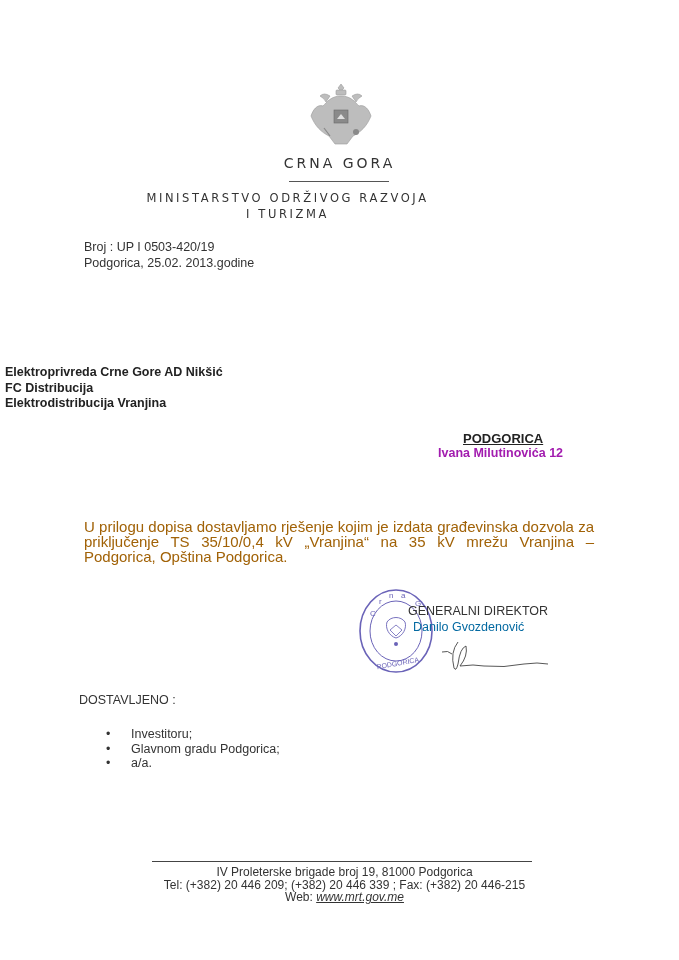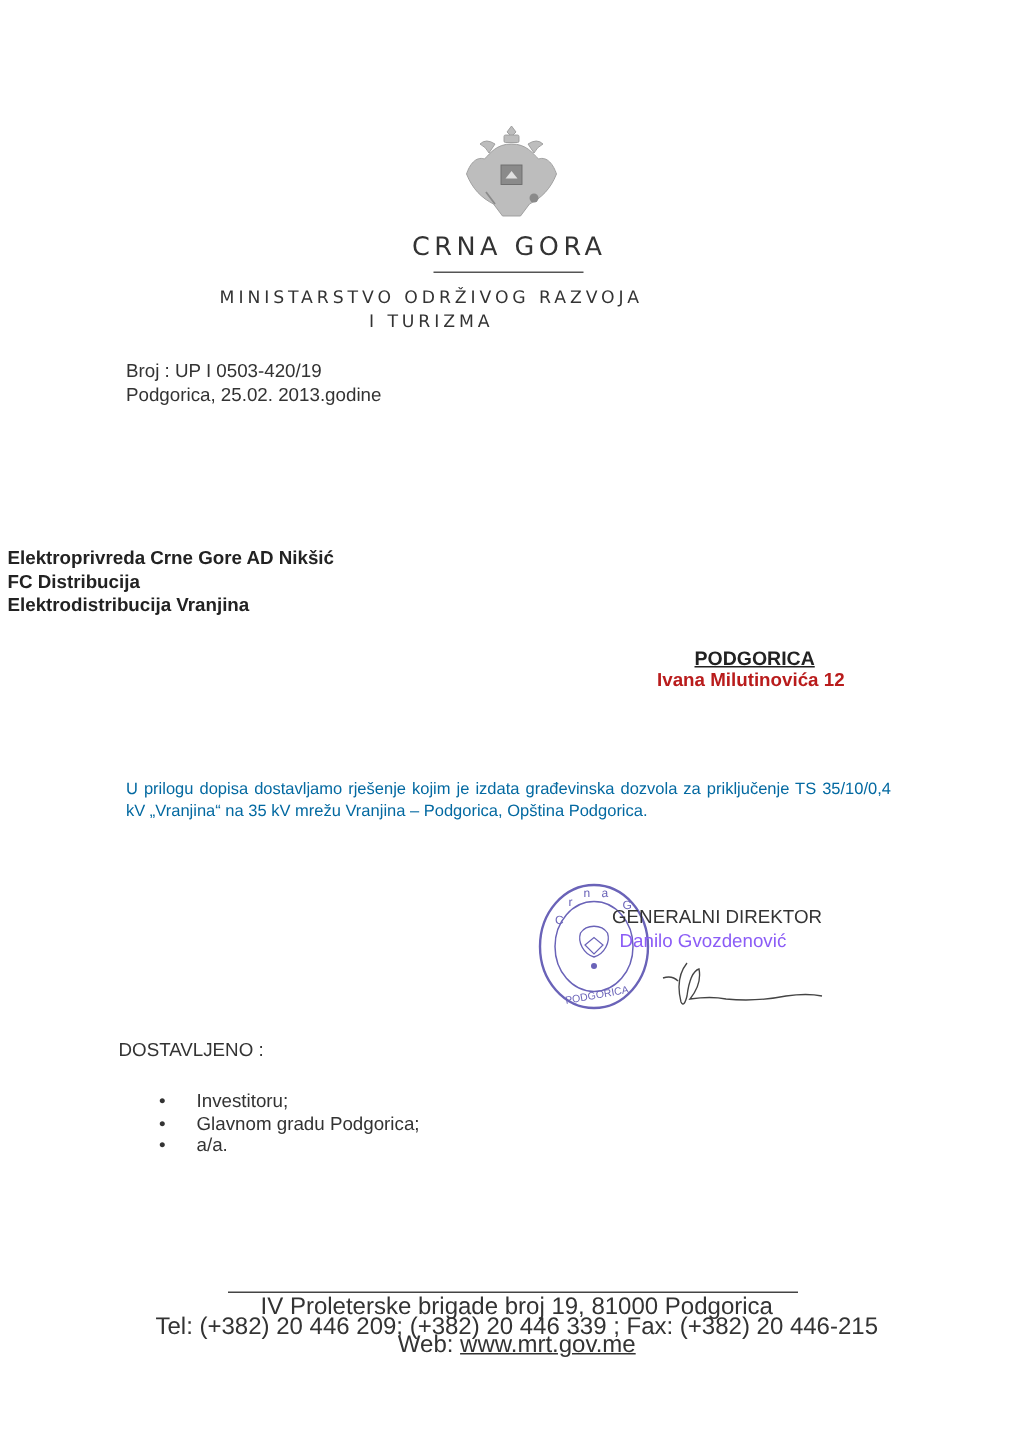--- a/index.html
+++ b/index.html
@@ -1,45 +1,45 @@
 <!DOCTYPE html>
 <html><head>
 <meta charset="utf-8">
 <style>
   html, body { margin: 0; padding: 0; background: #ffffff; }
   body { width: 679px; height: 960px; position: relative; overflow: hidden;
          font-family: "Liberation Sans", sans-serif; color: #222; }
   .abs { position: absolute; }
   .crest { left: 310px; top: 82px; width: 62px; height: 66px; }
   .gov-title { left: 0; width: 679px; top: 155px; text-align: center;
-               font-family: "DejaVu Sans", sans-serif; font-size: 17px; letter-spacing: 3px; color: #333; }
+               font-family: "DejaVu Sans", sans-serif; font-size: 14px; letter-spacing: 3px; color: #333; }
   .title-rule { left: 289px; top: 181px; width: 100px; height: 1px; background: #555; }
   .ministry { left: 0; width: 555px; top: 190px; text-align: center;
               font-family: "DejaVu Sans", sans-serif; font-size: 11.5px; letter-spacing: 2.6px; color: #333; line-height: 16px; }
   .ministry div { padding-left: 20px; }
   .sector { left: 84px; top: 240px; font-size: 12.5px; line-height: 15.5px; color: #333; }
   .recipient { left: 0; width: 679px; top: 365px; text-align: left; font-weight: bold;
                font-size: 12.5px; line-height: 15.5px; color: #222; padding-left: 5px; box-sizing: border-box; }
   .city { left: 463px; top: 431px; font-weight: bold; font-size: 13px; text-decoration: underline; color: #222; }
-  .street { left: 438px; top: 446px; font-weight: bold; font-size: 12.5px; color: #b91c1c; }
-  .body-text { left: 84px; top: 519px; width: 510px; font-size: 11px; line-height: 15px;
-               text-align: justify; color: #0369a1; }
+  .street { left: 438px; top: 446px; font-weight: bold; font-size: 12.5px; color: #a21caf; }
+  .body-text { left: 84px; top: 519px; width: 510px; font-size: 15px; line-height: 15px;
+               text-align: justify; color: #a16207; }
   .stamp { left: 357px; top: 586px; width: 78px; height: 90px; }
   .sig-title { left: 408px; top: 604px; font-size: 12.5px; color: #333; text-align: right; }
-  .sig-name { left: 413px; top: 620px; font-size: 12.5px; color: #8b5cf6; }
+  .sig-name { left: 413px; top: 620px; font-size: 12.5px; color: #0369a1; }
   .signature { left: 440px; top: 638px; width: 150px; height: 40px; }
   .delivered { left: 79px; top: 693px; font-size: 12.5px; color: #333; }
   .delivered-list { left: 88px; top: 715px; margin: 12px; padding: 0; list-style: none;
                     font-size: 12.5px; line-height: 14.5px; color: #333; }
   .delivered-list li { position: relative; padding-left: 31px; }
   .delivered-list li::before { content: "•"; position: absolute; left: 6px; top: 0; }
   .footer-rule { left: 152px; top: 861px; width: 380px; height: 1px; background: #444; }
-  .footer { left: 0; width: 679px; top: 866px; text-align: center; font-size: 16px;
+  .footer { left: 0; width: 679px; top: 866px; text-align: center; font-size: 12px;
             line-height: 12.5px; color: #333; padding-left: 10px; box-sizing: border-box; }
-  .footer a { color: #333; text-decoration: underline; }
+  .footer a { color: #333; text-decoration: underline; font-style: italic; }
 </style>
 </head>
 <body>
 
 <div class="abs crest">
   <svg width="62" height="66" viewBox="0 0 62 66">
     <g fill="#bdbdbd" stroke="#9a9a9a" stroke-width="0.6">
       <path d="M31 2 l3 4 -3 3 -3 -3z"></path>
       <rect x="26" y="8" width="10" height="5" rx="1"></rect>
       <path d="M20 14 q-6 -4 -10 0 q4 2 6 6z"></path>

